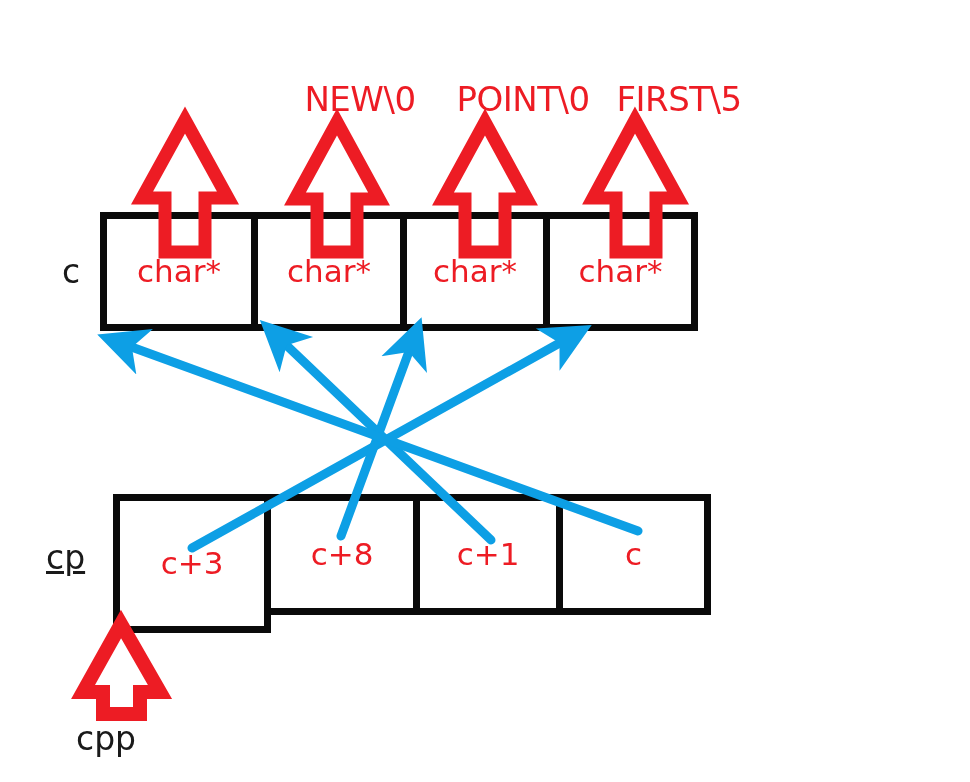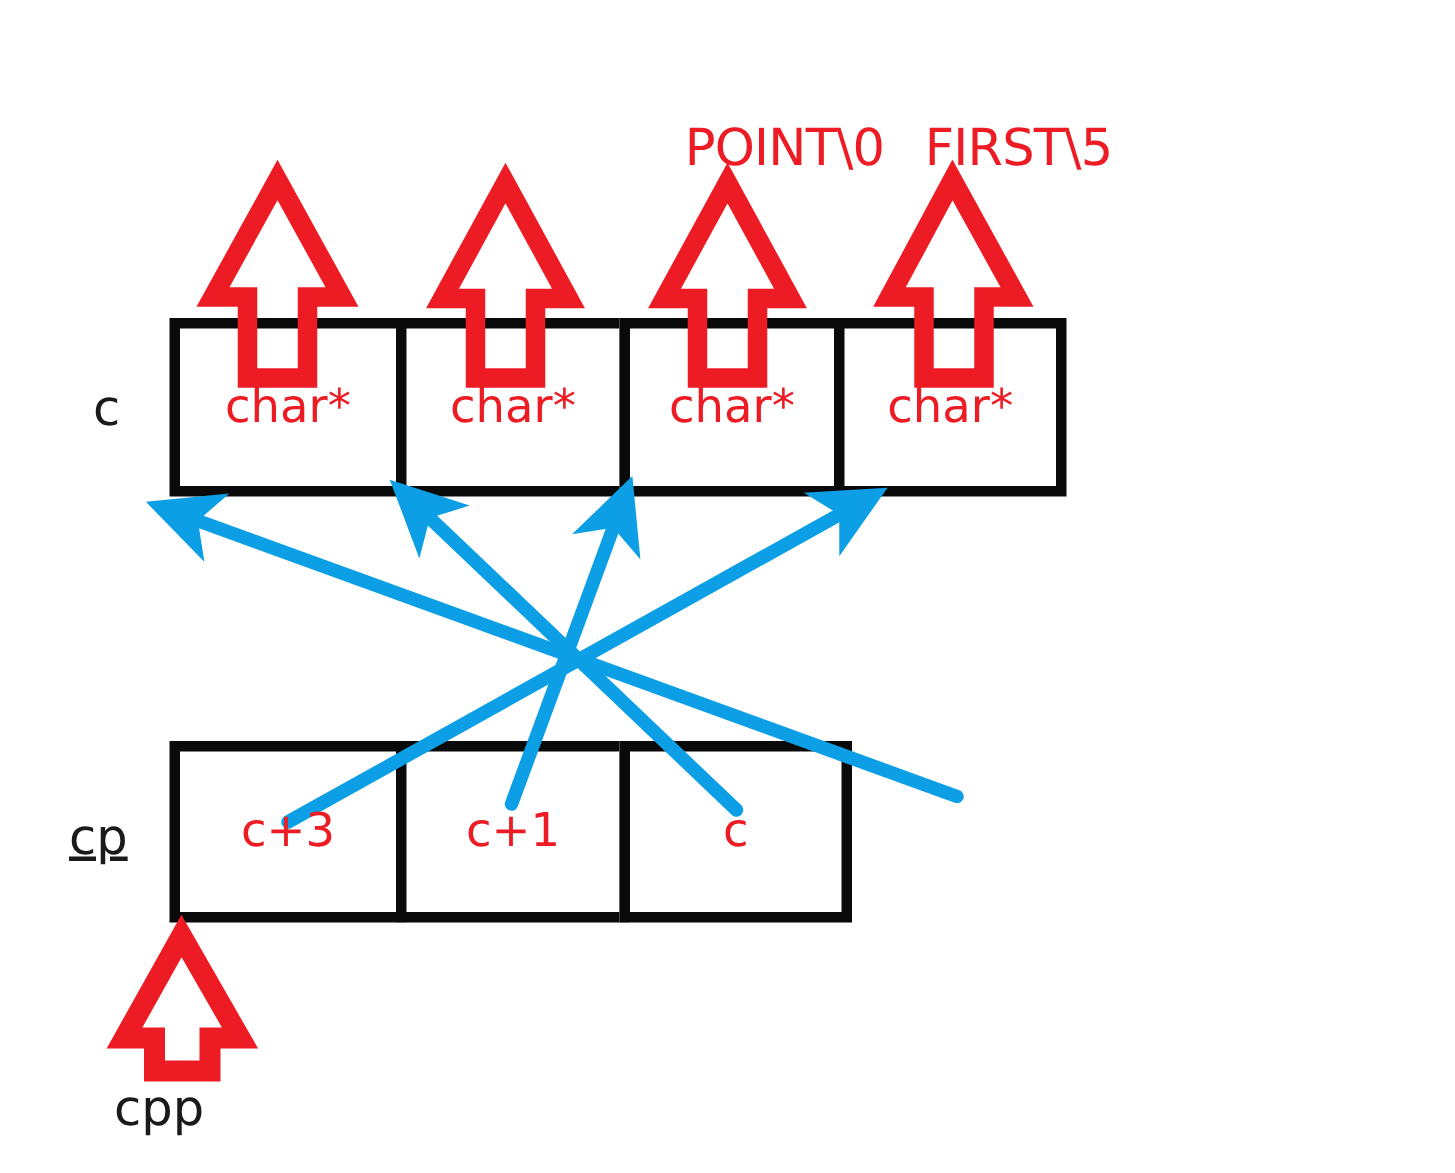--- a/index.html
+++ b/index.html
@@ -76,20 +76,21 @@
     pointer-events: none;
   }
   #red-layer { z-index: 4; }
   #blue-layer { z-index: 2; }
 </style>
 </head>
 <body>
 
 <div id="canvas">
 
+  <div class="string-label" style="left:360px; top:82px;">NEW\0</div>
   <div class="string-label" style="left:508px; top:82px;margin-left:15px;">POINT\0</div>
   <div class="string-label" style="left:679px; top:82px;">FIRST\5</div>
 
   <svg class="overlay" id="blue-layer" viewBox="0 0 970 782">
     <defs>
       <marker id="bluehead" markerWidth="6" markerHeight="6" refX="2.2" refY="3" orient="auto" markerUnits="strokeWidth">
         <path d="M0,0.3 L5.6,3 L0,5.7 L1.5,3 Z" fill="#0D9FE5"></path>
       </marker>
     </defs>
 
@@ -97,42 +98,45 @@
 
     <line x1="341" y1="536" x2="411" y2="346" stroke="#0D9FE5" stroke-width="9" stroke-linecap="round" marker-end="url(#bluehead)"></line>
 
     <line x1="491" y1="540" x2="282" y2="341" stroke="#0D9FE5" stroke-width="9" stroke-linecap="round" marker-end="url(#bluehead)"></line>
 
     <line x1="638" y1="531" x2="126" y2="345" stroke="#0D9FE5" stroke-width="9" stroke-linecap="round" marker-end="url(#bluehead)"></line>
   </svg>
 
   <div class="row-label" style="left:62px; top:255px;">c</div>
 
-  <div class="array-row" id="row-c" style="left:113px; top:212px; width:605px; height:119px;">
+  <div class="array-row" id="row-c" style="left:100px; top:212px; width:605px; height:119px;">
     <div class="cell" style="width:158px; height:119px;">
       <span class="cell-text">char*</span>
     </div>
     <div class="cell" style="width:156px; height:119px;">
       <span class="cell-text">char*</span>
     </div>
     <div class="cell" style="width:150px; height:119px;">
       <span class="cell-text">char*</span>
     </div>
     <div class="cell" style="width:155px; height:119px;">
       <span class="cell-text">char*</span>
     </div>
   </div>
 
   <div class="row-label" style="left:46px; top:541px;text-decoration:underline;">cp</div>
 
   <div class="array-row" id="row-cp" style="left:113px; top:494px; width:605px; height:121px;">
-    <div class="cell" style="width:158px; height:121px;">
+    <div class="cell" style="width:158px; height:139px;">
       <span class="cell-text">c+3</span>
     </div>
     <div class="cell" style="width:156px; height:121px;">
+      <span class="cell-text">c+8</span>
+    </div>
+    <div class="cell" style="width:150px; height:121px;">
       <span class="cell-text">c+1</span>
     </div>
     <div class="cell" style="width:155px; height:121px;">
       <span class="cell-text">c</span>
     </div>
   </div>
 
   <div class="row-label" style="left:76px; top:722px;">cpp</div>
 
   <svg class="overlay" id="red-layer" viewBox="0 0 970 782">

